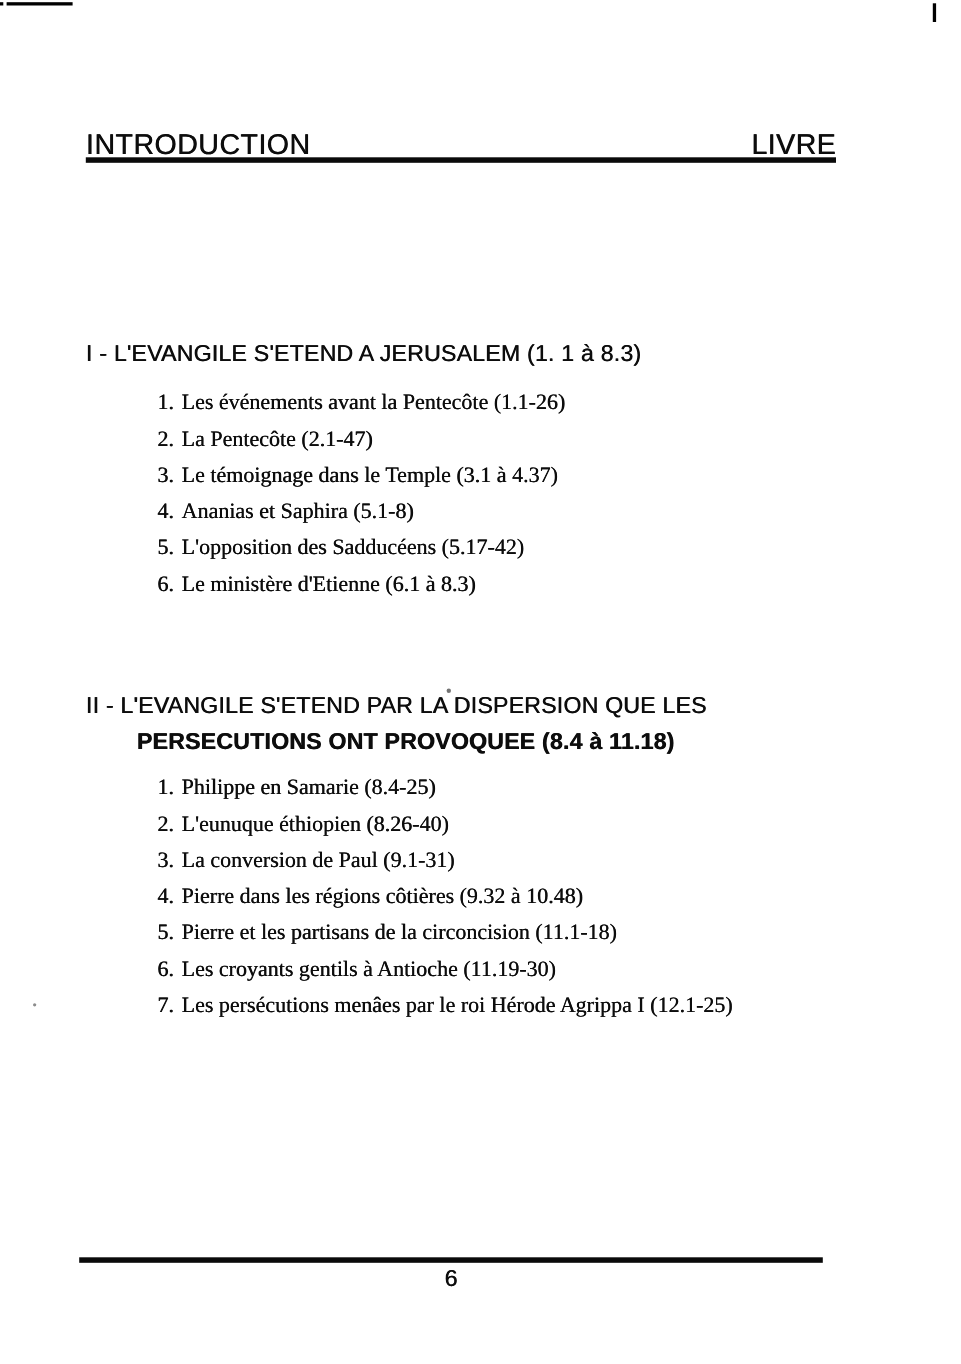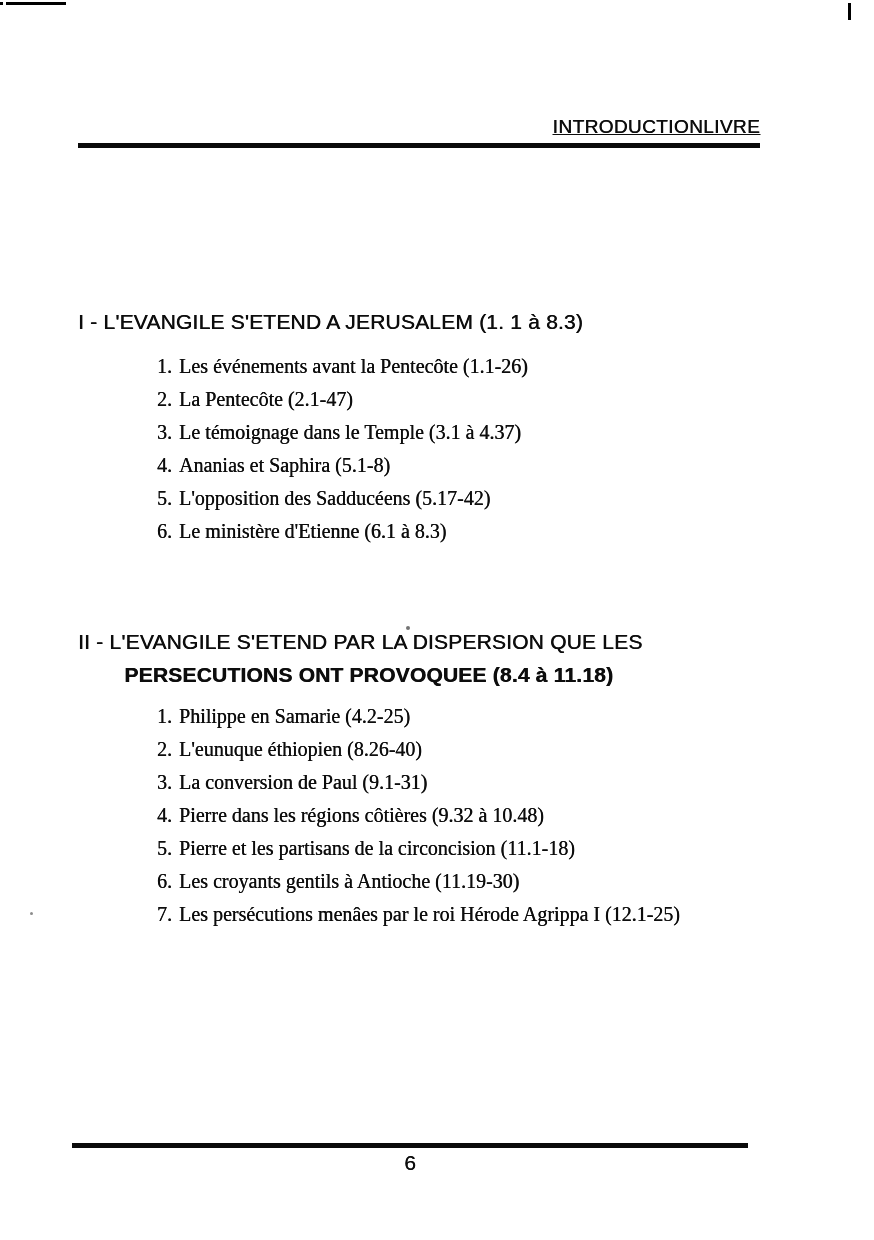--- a/index.html
+++ b/index.html
@@ -26,26 +26,25 @@
   .artifact-dot-1 { left: 406px; top: 626px; width: 4px; height: 4px; opacity: .55; border-radius: 50%; }
   .artifact-dot-2 { left: 30px;  top: 912px; width: 3px; height: 3px; opacity: .45; border-radius: 50%; }
 
   
   .running-header {
     position: absolute;
     left: 78px;
     right: 114px;
     top: 116px;
     display: flex;
-    justify-content: flex-end;
+    justify-content: space-between;
     align-items: baseline;
-    font-size: 19px;
+    font-size: 26px;
     letter-spacing: 0.4px;
     text-shadow: 0.5px 0 0 currentColor;
-    text-decoration: underline;
   }
   .header-rule {
     position: absolute;
     left: 78px;
     top: 143px;
     width: 682px;
     height: 5px;
     background: #0a0a0a;
   }
 
@@ -71,21 +70,20 @@
   .section-heading .hline2 { padding-left: 17px; font-weight: bold; }
   .sec1-heading { top: 305px; }
   .sec2-heading { top: 625px; text-align: center; }
 
   .items {
     position: absolute;
     left: 143px;
     font-family: "Liberation Serif", serif;
     font-size: 20px;
     text-shadow: 0.3px 0 0 currentColor;
-    margin-left: 14px;
   }
   .sec1-items { top: 350px; }
   .sec2-items { top: 700px; }
   .item {
     height: 33px;
     line-height: 33px;
     white-space: nowrap;
   }
   .item .num { margin-right: 7px; }
 
@@ -136,21 +134,21 @@
     <div class="item"><span class="num">4.</span><span>Ananias et Saphira (5.1-8)</span></div>
     <div class="item"><span class="num">5.</span><span>L'opposition des Sadducéens (5.17-42)</span></div>
     <div class="item"><span class="num">6.</span><span>Le ministère d'Etienne (6.1 à 8.3)</span></div>
   </div>
 
   <div class="section-heading sec2-heading">
     <div class="hline1">II - L'EVANGILE S'ETEND PAR LA DISPERSION QUE LES</div>
     <div class="hline2">PERSECUTIONS ONT PROVOQUEE (8.4 à 11.18)</div>
   </div>
   <div class="items sec2-items">
-    <div class="item"><span class="num">1.</span><span>Philippe en Samarie (4.2-25)</span></div>
+    <div class="item"><span class="num">1.</span><span>Philippe en Samarie (8.4-25)</span></div>
     <div class="item"><span class="num">2.</span><span>L'eunuque éthiopien (8.26-40)</span></div>
     <div class="item"><span class="num">3.</span><span>La conversion de Paul (9.1-31)</span></div>
     <div class="item"><span class="num">4.</span><span>Pierre dans les régions côtières (9.32 à 10.48)</span></div>
     <div class="item"><span class="num">5.</span><span>Pierre et les partisans de la circoncision (11.1-18)</span></div>
     <div class="item"><span class="num">6.</span><span>Les croyants gentils à Antioche (11.19-30)</span></div>
     <div class="item"><span class="num">7.</span><span>Les persécutions menâes par le roi Hérode Agrippa I (12.1-25)</span></div>
   </div>
 
   <div class="footer-rule"></div>
   <div class="page-number">6</div>

